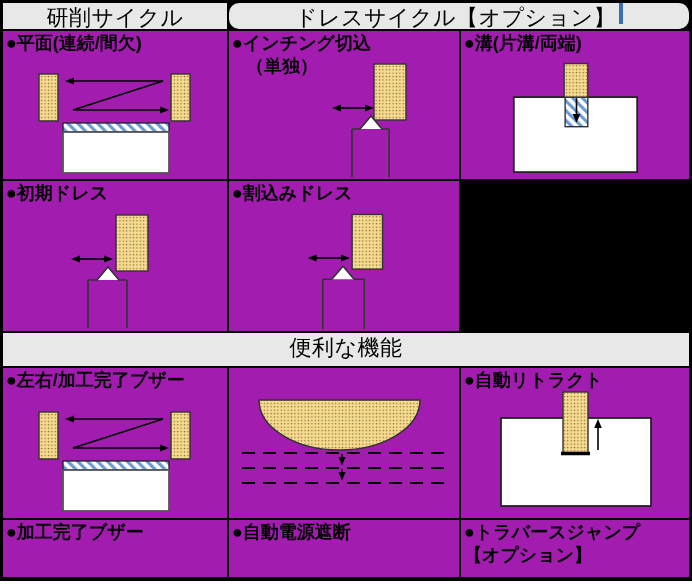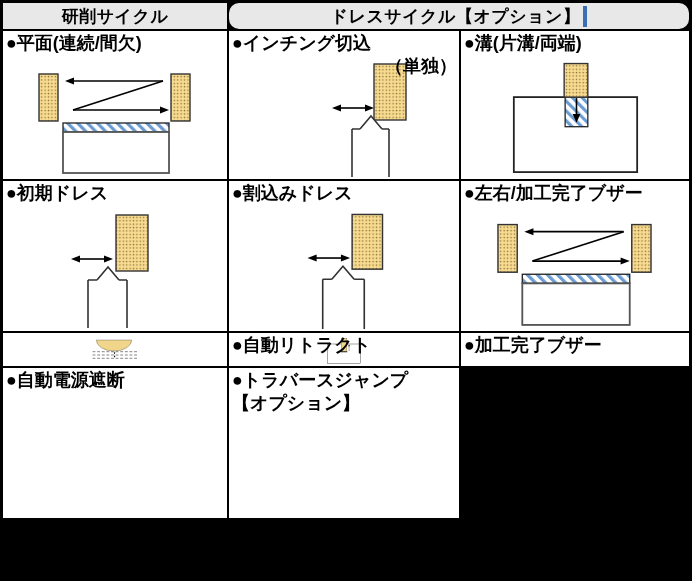--- a/index.html
+++ b/index.html
@@ -7,35 +7,35 @@
     position:relative;width:692px;height:586px;background:#fff;
     font-family:"Liberation Sans","DejaVu Sans",sans-serif;
     -webkit-font-smoothing:antialiased;
   }
   .tbl{
     position:absolute;top:0;left:0;width:692px;height:581px;box-sizing:border-box;
     border:3px solid #000;border-bottom-width:4px;background:#000;
     display:grid;grid-template-columns:224px 230px 1fr;
     grid-template-rows:26px 148px 150px 33px 150px 1fr;gap:2px;
   }
-  .cell{background:#ffffff;position:relative;overflow:hidden;}
+  .cell{background:#a21caf;position:relative;overflow:hidden;}
   .hdr{
-    background:var(--header_bg,#E8E8E8);display:flex;align-items:center;justify-content:center;
-    font-weight:700;font-size:17px;color:#000;letter-spacing:0.5px;
+    background:var(--header_bg,#E8E8E8);display:flex;align-items:flex-start;justify-content:center;
+    font-weight:400;font-size:22px;color:#000;letter-spacing:0.5px;
   }
   .hdr-dress{grid-column:2/4;border-radius:10px;}
   .hdr-func{grid-column:1/4;}
   .caret{display:inline-block;width:4px;height:21px;margin-left:3px;
     background:var(--caret_blue,#3B6FB5);vertical-align:middle;}
   .lbl{
     position:absolute;top:1px;left:3px;right:2px;font-weight:700;font-size:18px;
     line-height:1.3;color:#000;z-index:2;
   }
   .lbl span{display:block;}
-  .indent{padding-left:14px;text-align:right;}
+  .indent{padding-left:14px;}
   .diag{position:absolute;inset:0;width:100%;height:100%;z-index:1;}
   
   .ln{stroke:#000;stroke-width:1.6;fill:none;}
   .ah{fill:#000;stroke:none;}
   .wheel{fill:url(#dots);stroke:#333;stroke-width:1.4;}
   .work{fill:#fff;stroke:#555;stroke-width:1.8;}
   .hat{fill:url(#hatch);stroke:#222;stroke-width:1.3;}
   .dresser{stroke:#333;stroke-width:1.6;fill:none;}
   .tri{fill:#fff;stroke:#333;stroke-width:1.6;}
   .dash{stroke:#000;stroke-width:2.2;fill:none;stroke-dasharray:13 8;}
@@ -122,20 +122,23 @@
       <svg class="diag" viewBox="0 0 224 148">
         <rect class="wheel" x="120" y="33" width="30" height="54"></rect>
         <line class="ln" x1="82" y1="76" x2="112" y2="76"></line>
         <polygon class="ah" points="76,76 85,72.5 85,79.5"></polygon>
         <polygon class="ah" points="118,76 109,72.5 109,79.5"></polygon>
         <path class="tri" d="M100 97 L111 84 L122 97"></path>
         <path class="dresser" d="M91 97 H100 M122 97 H132 M91 97 V146 M132 97 V146"></path>
       </svg>
     </div>
 
+    <div class="cell hdr hdr-func">
+      <span>便利な機能</span>
+    </div>
 
     <div class="cell">
       <div class="lbl">●左右/加工完了ブザー</div>
       <svg class="diag" viewBox="0 0 224 148">
         <rect class="wheel" x="36" y="43" width="19" height="47"></rect>
         <rect class="wheel" x="168" y="43" width="19" height="47"></rect>
         <line class="ln" x1="160" y1="50" x2="70" y2="50"></line>
         <polygon class="ah" points="62,50 71,46.5 71,53.5"></polygon>
         <line class="ln" x1="160" y1="50" x2="70" y2="79"></line>
         <line class="ln" x1="70" y1="79" x2="158" y2="79"></line>

